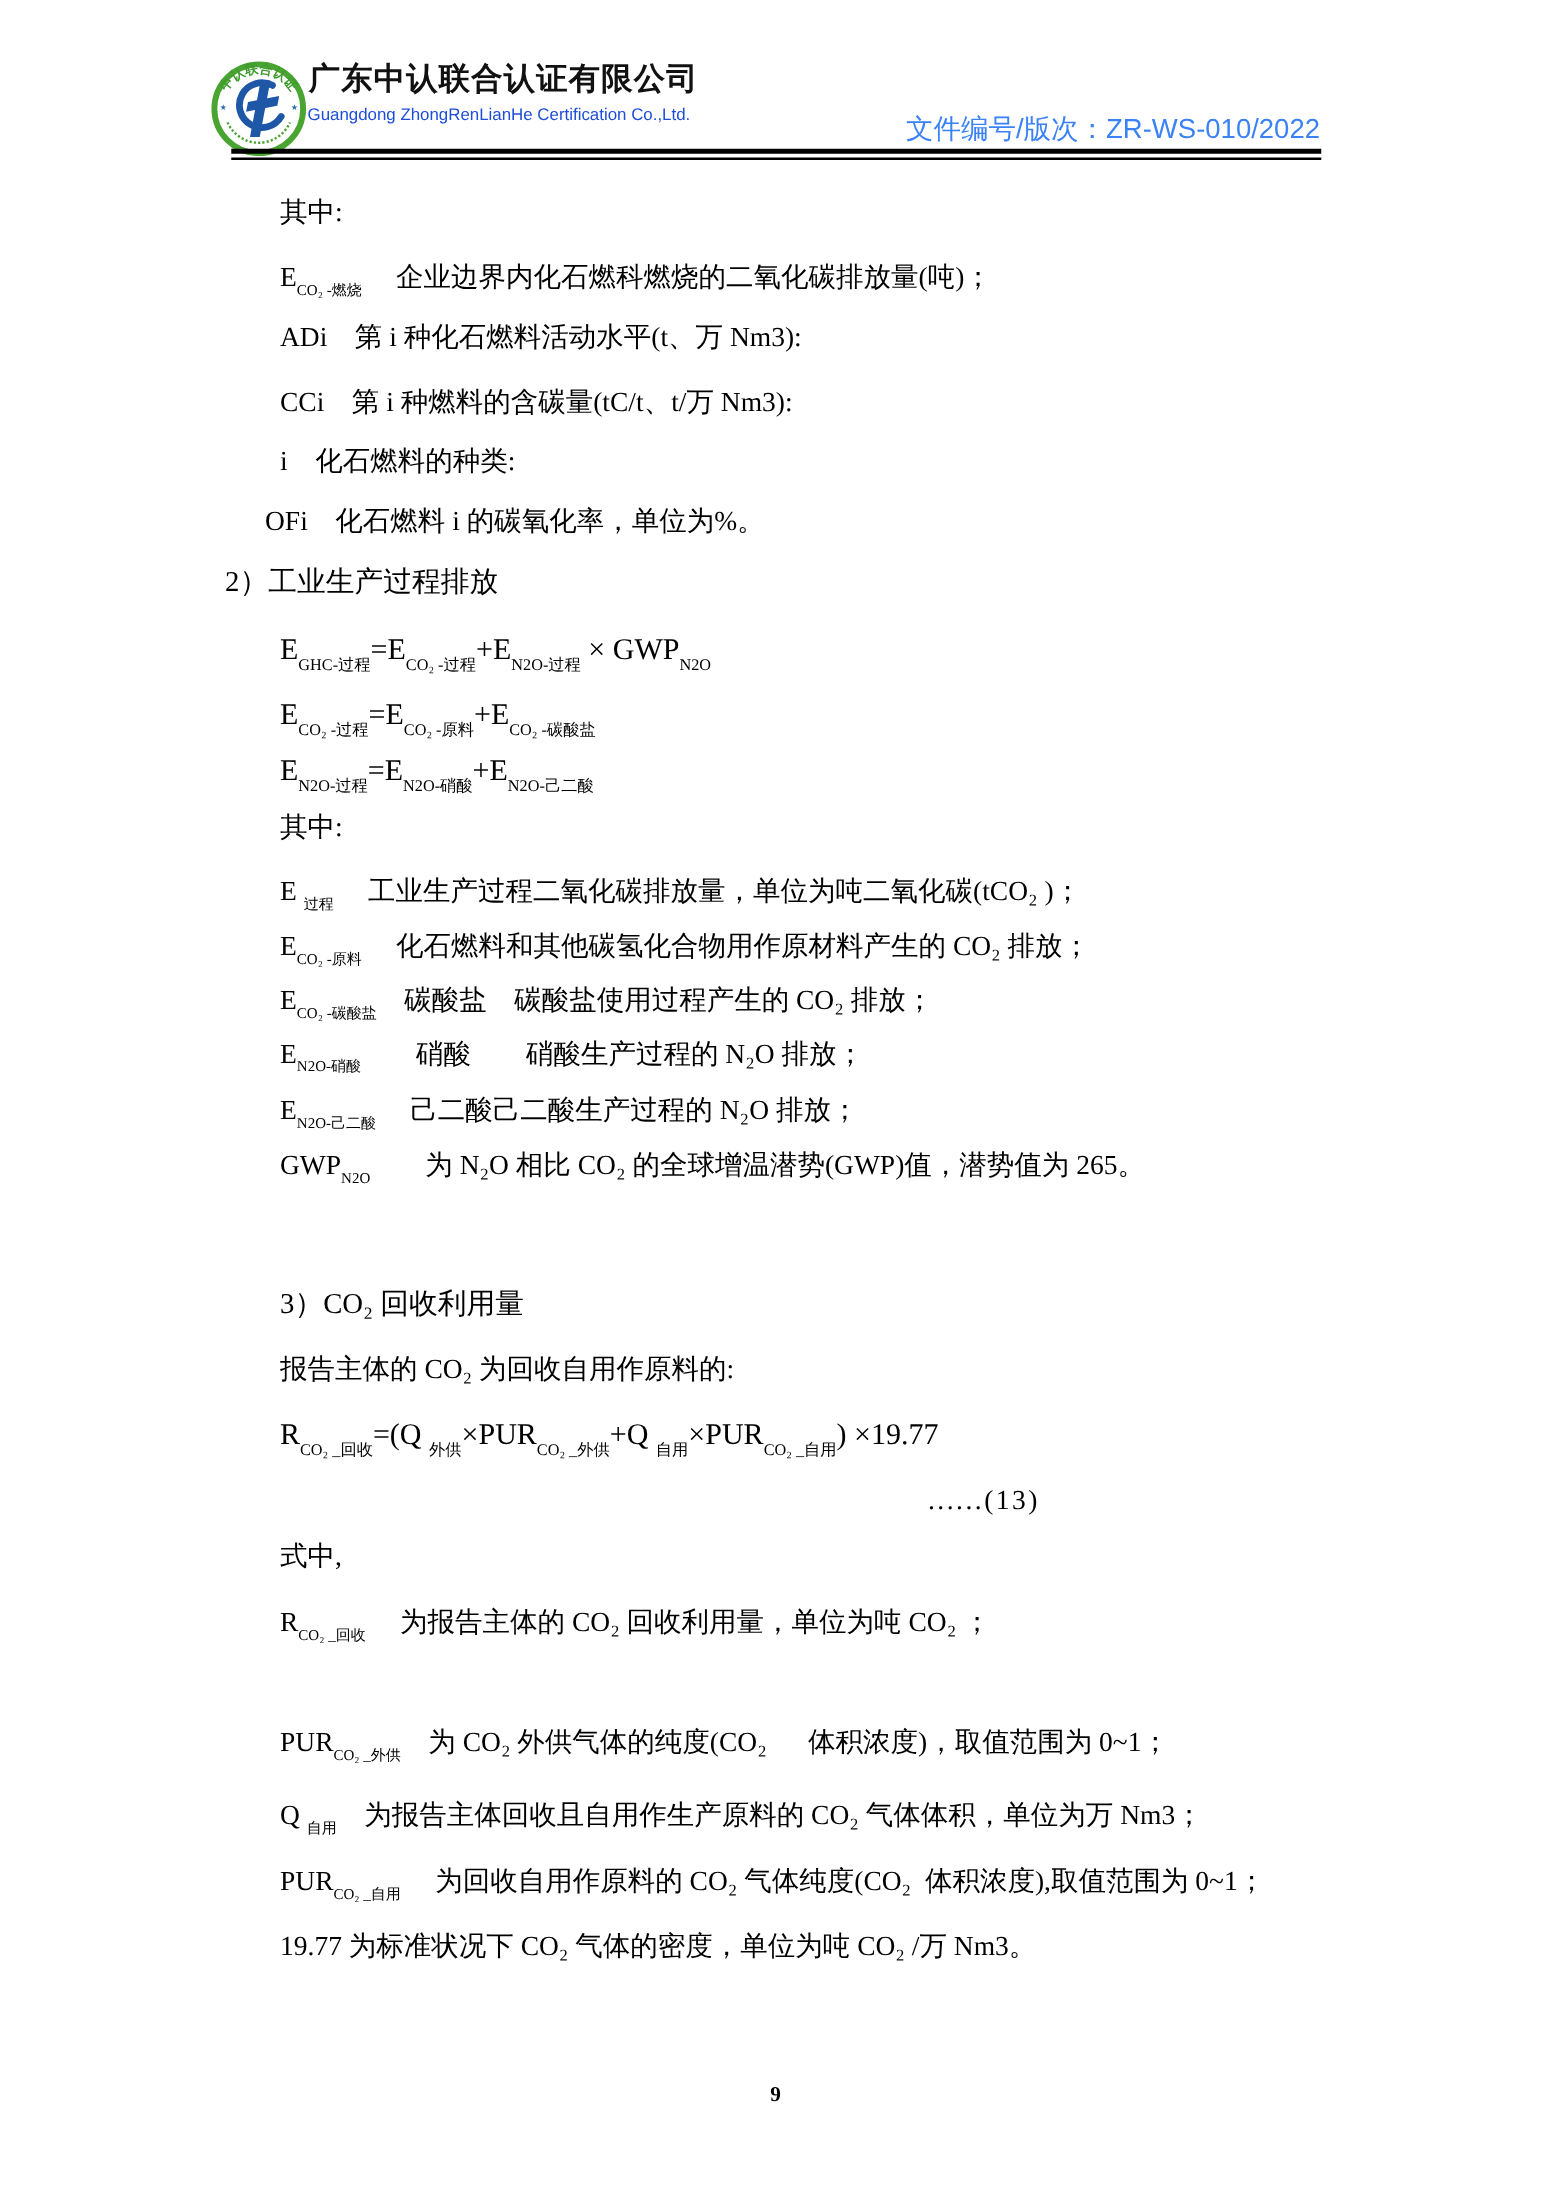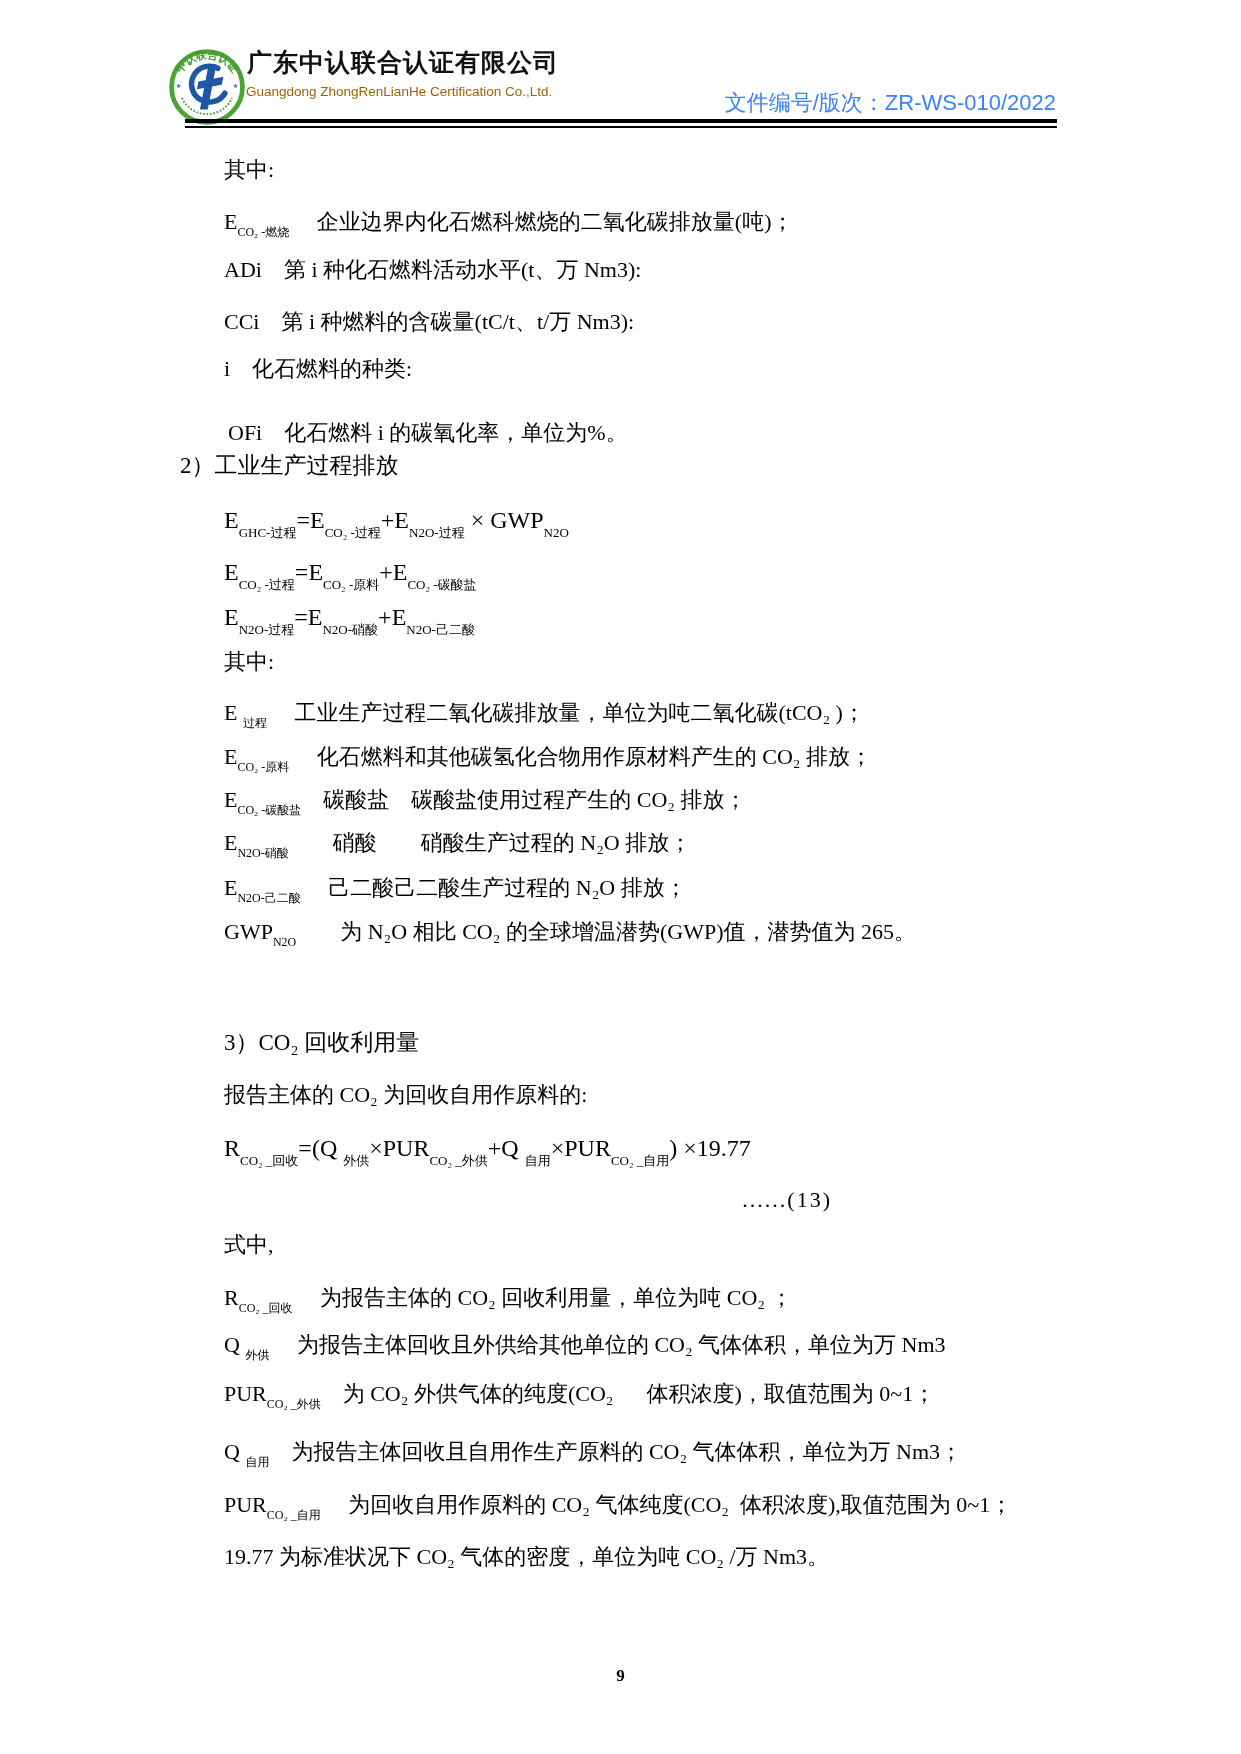--- a/index.html
+++ b/index.html
@@ -9,21 +9,21 @@
     font-family:"Liberation Serif","DejaVu Serif",serif;color:#000;overflow:hidden;
   }
   
   .logo{position:absolute;left:168px;top:48px;width:78px;height:78px;}
   .co-zh{
     position:absolute;left:247px;top:46px;font-size:25px;font-weight:bold;
     font-family:"Liberation Sans","DejaVu Sans",sans-serif;letter-spacing:1px;color:#111;
     white-space:pre;
   }
   .co-en{
-    position:absolute;left:246px;top:84px;font-size:13.5px;color:#a16207;
+    position:absolute;left:246px;top:84px;font-size:13.5px;color:#1d4ed8;
     font-family:"Liberation Sans","DejaVu Sans",sans-serif;white-space:pre;
   }
   .doc-no{
     position:absolute;right:185px;top:88px;font-size:22px;color:#3b82f6;
     font-family:"Liberation Sans","DejaVu Sans",sans-serif;white-space:pre;
   }
   .rule{
     position:absolute;left:185px;top:119px;width:872px;height:3px;
     border-top:4px solid #000;border-bottom:2px solid #000;
   }
@@ -69,39 +69,38 @@
     <div class="doc-no">文件编号/版次：ZR-WS-010/2022</div>
     <div class="rule"></div>
   </div>
 
   <div class="body-host">
       <div class="bl" style="top: 154px; left: 224px;"><span>其中:</span></div>
       <div class="bl" style="top: 206px; left: 224px;"><span>E</span><span class="sub">CO₂ -燃烧</span><span>　 企业边界内化石燃科燃烧的二氧化碳排放量(吨)；</span></div>
       <div class="bl" style="top: 254px; left: 224px;"><span>ADi　第 i 种化石燃料活动水平(t、万 Nm3):</span></div>
       <div class="bl" style="top: 306px; left: 224px;"><span>CCi　第 i 种燃料的含碳量(tC/t、t/万 Nm3):</span></div>
       <div class="bl" style="top: 353px; left: 224px;"><span>i　化石燃料的种类:</span></div>
-      <div class="bl" style="top: 401px; left: 228px; margin-top: 16px;"><span>OFi　化石燃料 i 的碳氧化率，单位为%。</span></div>
+      <div class="bl" style="top: 401px; left: 212px;"><span>OFi　化石燃料 i 的碳氧化率，单位为%。</span></div>
       <div class="bl heading" style="top: 450px; left: 180px;"><span>2）工业生产过程排放</span></div>
       <div class="bl formula" style="top: 504px; left: 224px;"><span>E</span><span class="sub">GHC-过程</span><span>=E</span><span class="sub">CO₂ -过程</span><span>+E</span><span class="sub">N2O-过程</span><span> × GWP</span><span class="sub">N2O</span></div>
       <div class="bl formula" style="top: 556px; left: 224px;"><span>E</span><span class="sub">CO₂ -过程</span><span>=E</span><span class="sub">CO₂ -原料</span><span>+E</span><span class="sub">CO₂ -碳酸盐</span></div>
       <div class="bl formula" style="top: 601px; left: 224px;"><span>E</span><span class="sub">N2O-过程</span><span>=E</span><span class="sub">N2O-硝酸</span><span>+E</span><span class="sub">N2O-己二酸</span></div>
       <div class="bl" style="top: 646px; left: 224px;"><span>其中:</span></div>
       <div class="bl" style="top: 697px; left: 224px;"><span>E </span><span class="sub">过程</span><span>　 工业生产过程二氧化碳排放量，单位为吨二氧化碳(tCO₂ )；</span></div>
       <div class="bl" style="top: 784px; left: 224px;"><span>E</span><span class="sub">CO₂ -碳酸盐</span><span>　碳酸盐　碳酸盐使用过程产生的 CO₂ 排放；</span></div>
       <div class="bl" style="top: 741px; left: 224px;"><span>E</span><span class="sub">CO₂ -原料</span><span>　 化石燃料和其他碳氢化合物用作原材料产生的 CO₂ 排放；</span></div>
       <div class="bl" style="top: 827px; left: 224px;"><span>E</span><span class="sub">N2O-硝酸</span><span>　　硝酸　　硝酸生产过程的 N₂O 排放；</span></div>
       <div class="bl" style="top: 872px; left: 224px;"><span>E</span><span class="sub">N2O-己二酸</span><span>　 己二酸己二酸生产过程的 N₂O 排放；</span></div>
       <div class="bl" style="top: 916px; left: 224px;"><span>GWP</span><span class="sub">N2O</span><span>　　为 N₂O 相比 CO₂ 的全球增温潜势(GWP)值，潜势值为 265。</span></div>
       <div class="bl heading" style="top: 1027px; left: 224px;"><span>3）CO₂ 回收利用量</span></div>
       <div class="bl" style="top: 1079px; left: 224px;"><span>报告主体的 CO₂ 为回收自用作原料的:</span></div>
       <div class="bl formula" style="top: 1132px; left: 224px;"><span>R</span><span class="sub">CO₂ _回收</span><span>=(Q </span><span class="sub">外供</span><span>×PUR</span><span class="sub">CO₂ _外供</span><span>+Q </span><span class="sub">自用</span><span>×PUR</span><span class="sub">CO₂ _自用</span><span>) ×19.77</span></div>
       <div class="bl ref" style="top: 1184px; right: 278px;"><span>......(13)</span></div>
       <div class="bl" style="top: 1229px; left: 224px;"><span>式中,</span></div>
       <div class="bl" style="top: 1282px; left: 224px;"><span>R</span><span class="sub">CO₂ _回收</span><span>　 为报告主体的 CO₂ 回收利用量，单位为吨 CO₂ ；</span></div>
-      <div class="bl" style="top: 1329px; left: 224px;"><span>Q </span><span class="sub">外供</span><span>　 为报告主体回收且外供给其他单位的 CO₂ 气体体积，单位为万 Nm3</span></div>
       <div class="bl" style="top: 1378px; left: 224px;"><span>PUR</span><span class="sub">CO₂ _外供</span><span>　为 CO₂ 外供气体的纯度(CO₂ 　 体积浓度)，取值范围为 0~1；</span></div>
       <div class="bl" style="top: 1436px; left: 224px;"><span>Q </span><span class="sub">自用</span><span>　为报告主体回收且自用作生产原料的 CO₂ 气体体积，单位为万 Nm3；</span></div>
       <div class="bl" style="top: 1489px; left: 224px;"><span>PUR</span><span class="sub">CO₂ _自用</span><span>　 为回收自用作原料的 CO₂ 气体纯度(CO₂  体积浓度),取值范围为 0~1；</span></div>
       <div class="bl" style="top: 1541px; left: 224px;"><span>19.77 为标准状况下 CO₂ 气体的密度，单位为吨 CO₂ /万 Nm3。</span></div>
     </div>
 
   <div class="pageno">9</div>
 </div>
 
 </body></html>

